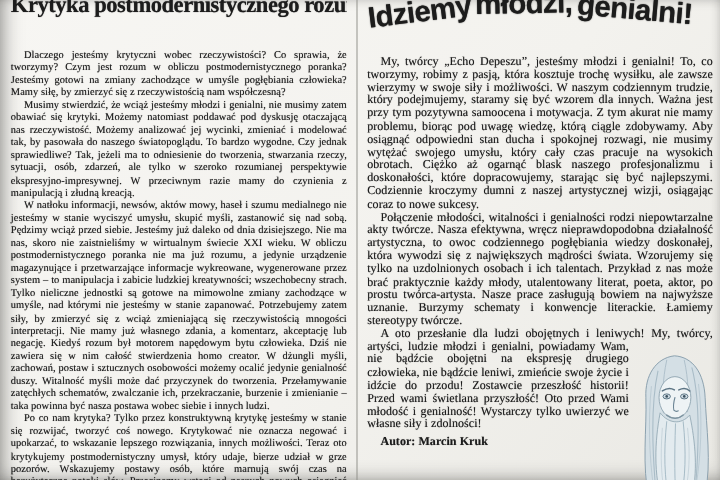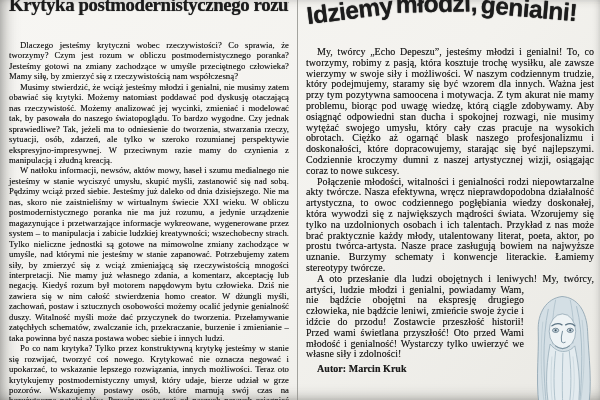--- a/index.html
+++ b/index.html
@@ -46,21 +46,21 @@
 </style>
 </head>
 <body>
 
 <div class="scan">
 
   <div class="col col-left">
     <div class="title-clip">
       <h1>Krytyka postmodernistycznego rozumu</h1>
     </div>
-    <p>Dlaczego jesteśmy krytyczni wobec rzeczywistości? Co sprawia, że tworzymy? Czym jest rozum w obliczu postmodernistycznego poranka? Jesteśmy gotowi na zmiany zachodzące w umyśle przeciętnego człowieka? Mamy siłę, by zmierzyć się z rzeczywistością nam współczesną?</p>
+    <p>Dlaczego jesteśmy krytyczni wobec rzeczywistości? Co sprawia, że tworzymy? Czym jest rozum w obliczu postmodernistycznego poranka? Jesteśmy gotowi na zmiany zachodzące w umyśle pogłębiania człowieka? Mamy siłę, by zmierzyć się z rzeczywistością nam współczesną?</p>
     <p>Musimy stwierdzić, że wciąż jesteśmy młodzi i genialni, nie musimy zatem obawiać się krytyki. Możemy natomiast poddawać pod dyskusję otaczającą nas rzeczywistość. Możemy analizować jej wycinki, zmieniać i modelować tak, by pasowała do naszego światopoglądu. To bardzo wygodne. Czy jednak sprawiedliwe? Tak, jeżeli ma to odniesienie do tworzenia, stwarzania rzeczy, sytuacji, osób, zdarzeń, ale tylko w szeroko rozumianej perspektywie ekspresyjno-impresywnej. W przeciwnym razie mamy do czynienia z manipulacją i złudną kreacją.</p>
     <p>W natłoku informacji, newsów, aktów mowy, haseł i szumu medialnego nie jesteśmy w stanie wyciszyć umysłu, skupić myśli, zastanowić się nad sobą. Pędzimy wciąż przed siebie. Jesteśmy już daleko od dnia dzisiejszego. Nie ma nas, skoro nie zaistnieliśmy w wirtualnym świecie XXI wieku. W obliczu postmodernistycznego poranka nie ma już rozumu, a jedynie urządzenie magazynujące i przetwarzające informacje wykreowane, wygenerowane przez system – to manipulacja i zabicie ludzkiej kreatywności; wszechobecny strach. Tylko nieliczne jednostki są gotowe na mimowolne zmiany zachodzące w umyśle, nad którymi nie jesteśmy w stanie zapanować. Potrzebujemy zatem siły, by zmierzyć się z wciąż zmieniającą się rzeczywistością mnogości interpretacji. Nie mamy już własnego zdania, a komentarz, akceptację lub negację. Kiedyś rozum był motorem napędowym bytu człowieka. Dziś nie zawiera się w nim całość stwierdzenia homo creator. W dżungli myśli, zachowań, postaw i sztucznych osobowości możemy ocalić jedynie genialność duszy. Witalność myśli może dać przyczynek do tworzenia. Przełamywanie zatęchłych schematów, zwalczanie ich, przekraczanie, burzenie i zmienianie – taka powinna być nasza postawa wobec siebie i innych ludzi.</p>
     <p>Po co nam krytyka? Tylko przez konstruktywną krytykę jesteśmy w stanie się rozwijać, tworzyć coś nowego. Krytykować nie oznacza negować i upokarzać, to wskazanie lepszego rozwiązania, innych możliwości. Teraz oto krytykujemy postmodernistyczny umysł, który udaje, bierze udział w grze pozorów. Wskazujemy postawy osób, które marnują swój czas na bezużyteczne potoki słów. Przecinamy wstęgi od naszych nowych osiągnięć twórczych, wystawiając się tym samym na kolejną krytykę. Czekamy na nią…</p>
 
   </div>
 
   <div class="divider"></div>
 
   <div class="col col-right">
     <div class="title-clip-right">

